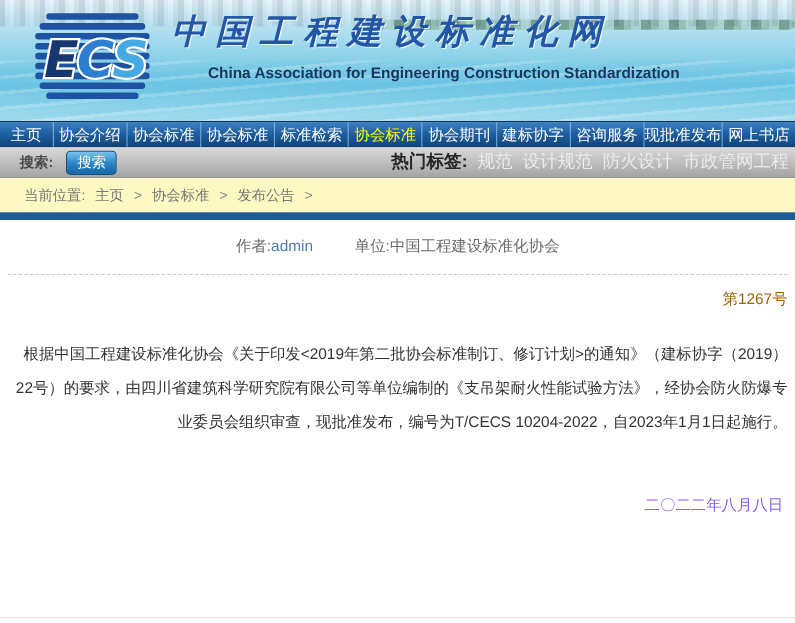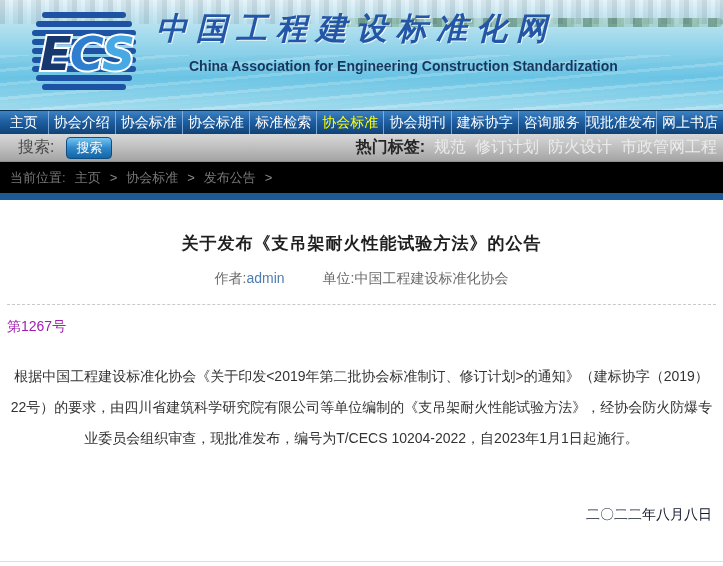--- a/index.html
+++ b/index.html
@@ -53,62 +53,62 @@
   .nav li:first-child { border-left:none; flex:.72; }
   .nav a { color:#ffffff; font-size:14px; text-decoration:none; white-space:nowrap; }
   .nav a.active { color:#ffff00; }
 
   
   .search-row {
     height:28px; display:flex; align-items:center; padding:0 6px;
     background:linear-gradient(180deg,#d8d8d8 0%,#bcbcbc 55%,#a4a4a4 100%);
     border-bottom:1px solid #8f8f8f;
   }
-  .search-label { color:#4c4c4c; font-size:16px; margin:0 6px 0 12px; white-space:nowrap; }
+  .search-label { color:#4c4c4c; font-size:13px; margin:0 6px 0 12px; white-space:nowrap;font-weight:bold; }
   .search-input {
     width:338px; height:20px; border:1px solid #909090; background:#f7f7f7;
     font-size:13px; color:#333; padding:1px 7px; outline:none;
   }
   .search-input::placeholder { color:#9b9b9b; }
   .search-btn {
     margin-left:6px; width:46px; height:22px; cursor:pointer;
     background:linear-gradient(180deg,#74c6f2 0%,#2f87c9 50%,#1465a5 100%);
     border:1px solid #0d4e84; border-radius:4px; color:#fff; font-size:13px;
     font-family:inherit; line-height:18px;
   }
   .hot { margin-left:auto; display:flex; align-items:center; gap:9px; font-size:16px; white-space:nowrap; }
   .hot-label { font-weight:bold; color:#262626; }
   .hot a { color:#ebebeb; text-decoration:none; }
 
   
   .breadcrumb {
     height:31px; display:flex; align-items:center; gap:9px;
-    padding:0 10px; font-size:13px; color:#767676; background:#000000;
+    padding:0 22px; font-size:13px; color:#767676; background:#fef9c3;
   }
   .breadcrumb a { color:#767676; text-decoration:none; }
   .crumb-sep { color:#8b8b8b; }
   .blue-bar { height:7px; background:#1a5a97; }
 
   
   .content { height:366px; padding:0 7px; position:relative; overflow:hidden; }
   .article-title {
     padding-top:32px; text-align:center;
     font-size:17px; font-weight:bold; color:#1f1f1f; letter-spacing:1px;
   }
   .article-meta {
     margin-top:15px; text-align:right; font-size:14px; color:#6b6b6b;
     display:flex; justify-content:center; gap:38px;
   }
   .meta-author-value { color:#4f7cae; }
   .dashed { margin-top:16px; border-bottom:1px dashed #c9c9c9; }
-  .doc-number { margin-top:13px; text-align:left; font-size:14px; color:#a21caf; }
+  .doc-number { margin-top:13px; text-align:right; font-size:14px; color:#a16207; }
   .article-body {
-    margin-top:25px; font-size:14px; color:#333; line-height:31px; text-align:center;
-  }
-  .article-date { margin-top:52px; text-align:right; font-size:14px; color:#0f172a; padding-right:4px; }
+    margin-top:25px; font-size:14px; color:#333; line-height:31px; text-align:right;
+  }
+  .article-date { margin-top:52px; text-align:right; font-size:14px; color:#8b5cf6; padding-right:4px; }
   .footer-line { position:absolute; left:0; right:0; bottom:4px; border-top:1px solid #dedede; }
 </style>
 </head>
 <body>
 
 <div class="header">
   <div class="skyline"></div>
   <div class="trees"></div>
   <div class="water-glint"></div>
 
@@ -172,40 +172,39 @@
       <a href="#">网上书店</a>
     </li>
 </ul>
 
 <div class="search-row">
   <span class="search-label">搜索:</span>
   <button class="search-btn">搜索</button>
   <div class="hot">
     <span class="hot-label">热门标签:</span>
     <a href="#">规范</a>
-    <a href="#">修订计划</a>
+    <a href="#">设计规范</a>
     <a href="#">防火设计</a>
     <a href="#">市政管网工程</a>
   </div>
 </div>
 
 <div class="breadcrumb">
   <span>当前位置:</span>
   <a href="#">主页</a>
   <span class="crumb-sep">&gt;</span>
   <a href="#">协会标准</a>
   <span class="crumb-sep">&gt;</span>
   <a href="#">发布公告</a>
   <span class="crumb-sep">&gt;</span>
 </div>
 
 <div class="blue-bar"></div>
 
 <div class="content">
-  <h1 class="article-title">关于发布《支吊架耐火性能试验方法》的公告</h1>
 
   <div class="article-meta">
     <span><span>作者:</span><span class="meta-author-value">admin</span></span>
     <span><span>单位:</span><span>中国工程建设标准化协会</span></span>
   </div>
 
   <div class="dashed"></div>
 
   <div class="doc-number">第1267号</div>
 

